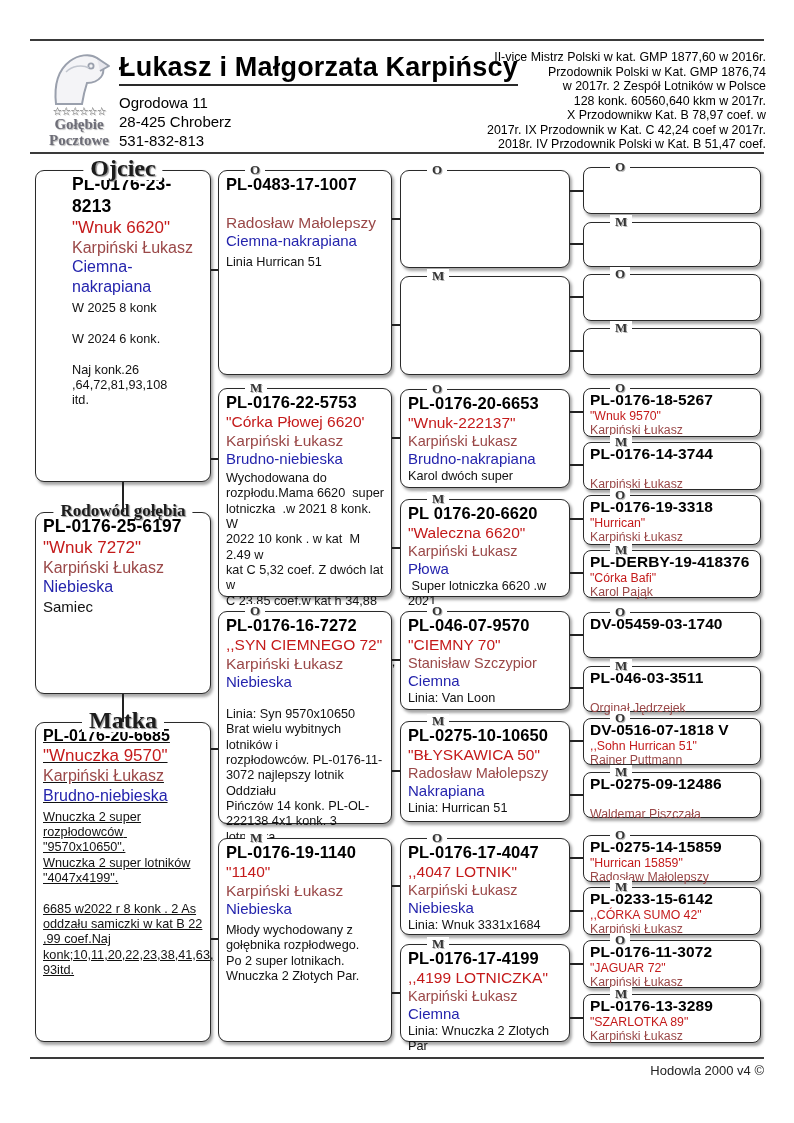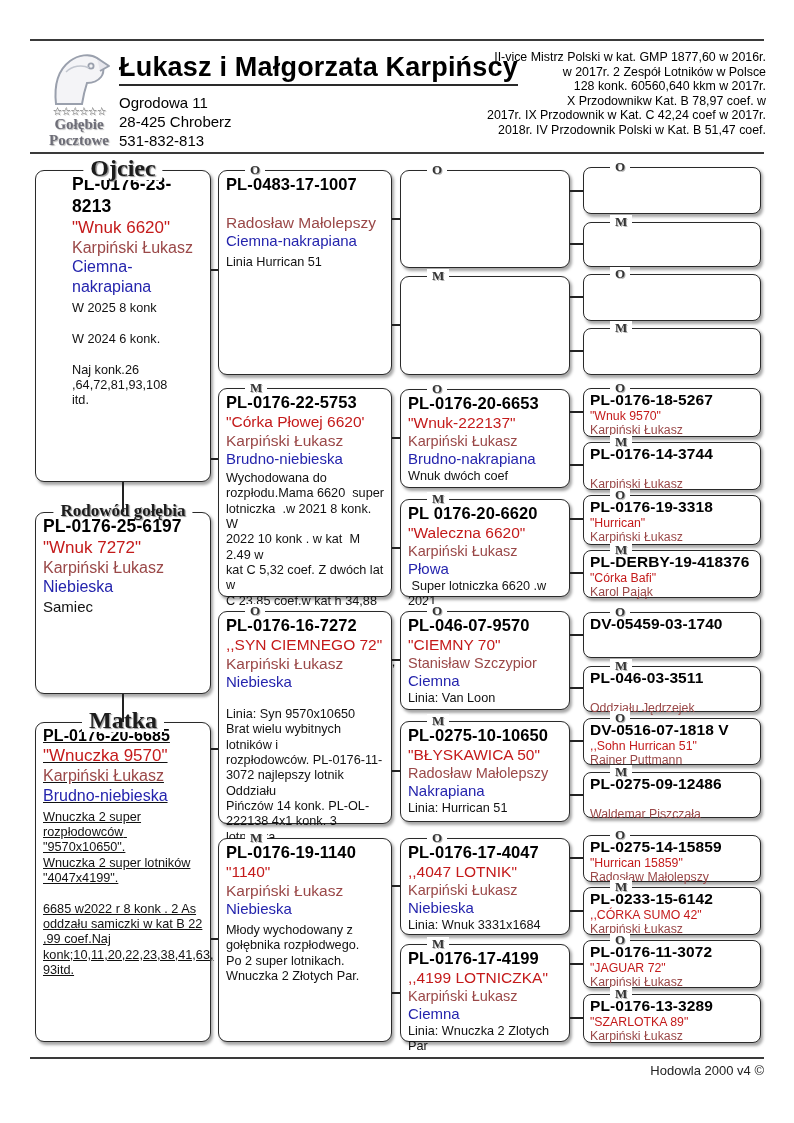--- a/index.html
+++ b/index.html
@@ -72,20 +72,21 @@
 
   <div class="title">Łukasz i Małgorzata Karpińscy</div>
   <div class="addr">
     <div>Ogrodowa 11</div>
     <div>28-425 Chroberz</div>
     <div>531-832-813</div>
   </div>
 
   <div class="achv">
     <div>II-vice Mistrz Polski w kat. GMP 1877,60 w 2016r.</div>
+    <div>Przodownik Polski w Kat. GMP 1876,74</div>
     <div>w 2017r. 2 Zespół Lotników w Polsce</div>
     <div>128 konk. 60560,640 kkm w 2017r.</div>
     <div>X Przodownikw Kat. B 78,97 coef. w</div>
     <div>2017r. IX Przodownik w Kat. C 42,24 coef w 2017r.</div>
     <div>2018r. IV Przodownik Polski w Kat. B 51,47 coef.</div>
   </div>
 
   <div class="pbox" style="left:35px;top:170px;width:176px;height:312px;padding-left:36px;">
     <span class="blabel">Ojciec</span>
     <div class="ring" style="font-size:17.5px">PL-0176-23-8213</div>
@@ -187,21 +188,21 @@
   <div class="pbox" style="left:400px;top:276px;width:170px;height:99px;">
     <span class="gtag">M</span>
   </div>
 
   <div class="pbox" style="left:400px;top:389px;width:170px;height:99px;">
     <span class="gtag">O</span>
     <div class="ring">PL-0176-20-6653</div>
     <div class="pname">"Wnuk-222137"</div>
     <div class="owner">Karpiński Łukasz</div>
     <div class="plum">Brudno-nakrapiana</div>
-    <div class="desc" style="margin-top:0">Wnuk dwóch coef</div>
+    <div class="desc" style="margin-top:0">Karol dwóch super</div>
   </div>
 
   <div class="pbox" style="left:400px;top:499px;width:170px;height:98px;">
     <span class="gtag">M</span>
     <div class="ring">PL 0176-20-6620</div>
     <div class="pname">"Waleczna 6620"</div>
     <div class="owner">Karpiński Łukasz</div>
     <div class="plum">Płowa</div>
     <div class="desc" style="margin-top:0"> Super lotniczka 6620 .w 2021</div>
   </div>
@@ -282,21 +283,21 @@
   <div class="pbox g4" style="left:583px;top:612px;width:178px;height:46px;">
     <span class="gtag">O</span>
     <div class="ring">DV-05459-03-1740</div>
     <div class="pname"></div>
     <div class="owner"></div>
   </div>
   <div class="pbox g4" style="left:583px;top:666px;width:178px;height:46px;">
     <span class="gtag">M</span>
     <div class="ring">PL-046-03-3511</div>
     <div class="pname"></div>
-    <div class="owner">Oddziału Jędrzejek</div>
+    <div class="owner">Orginał Jędrzejek</div>
   </div>
   <div class="pbox g4" style="left:583px;top:718px;width:178px;height:47px;">
     <span class="gtag">O</span>
     <div class="ring">DV-0516-07-1818 V</div>
     <div class="pname">,,Sohn Hurrican 51"</div>
     <div class="owner">Rainer Puttmann</div>
   </div>
   <div class="pbox g4" style="left:583px;top:772px;width:178px;height:46px;">
     <span class="gtag">M</span>
     <div class="ring">PL-0275-09-12486</div>

